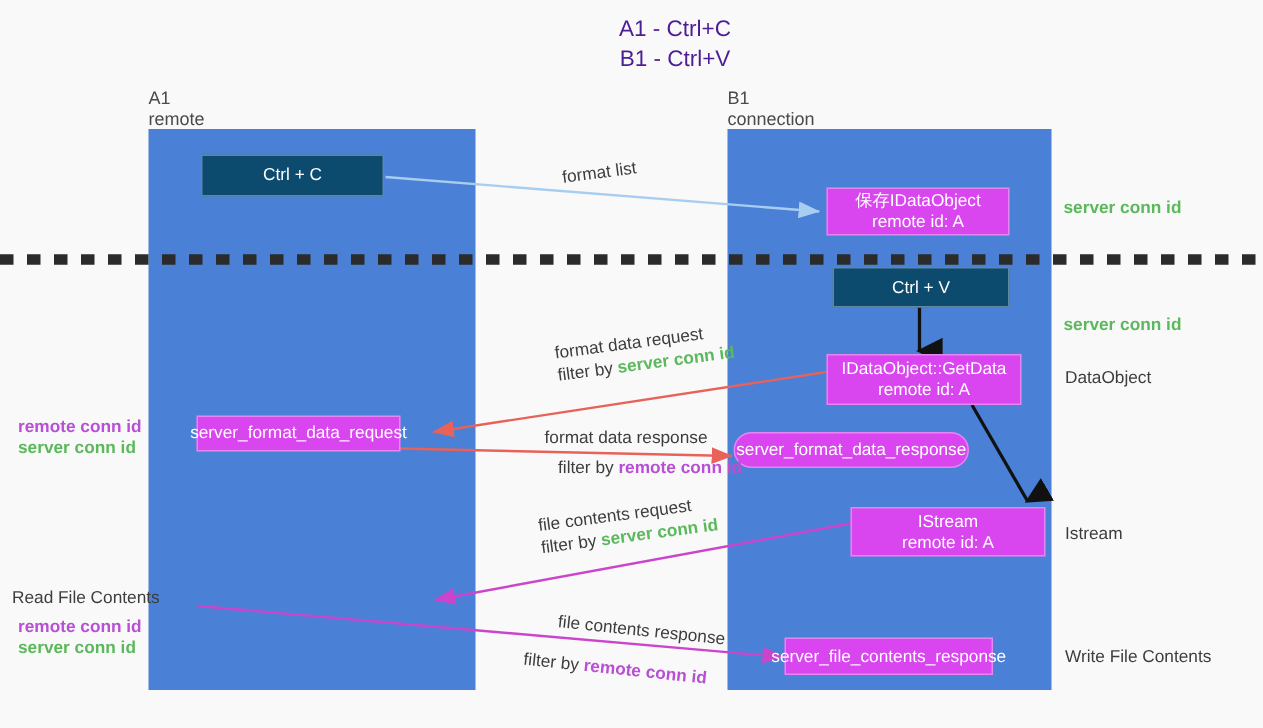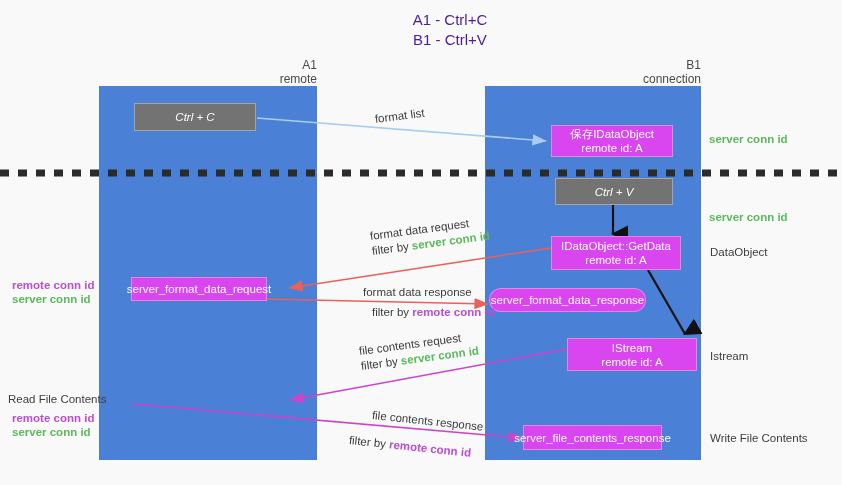--- a/index.html
+++ b/index.html
@@ -31,21 +31,21 @@
     text-align: center;
     font-size: 15px;
     color: #4c1d95;
     line-height: 20px;
     padding-left: 29px;
   }
 
   
   .col-header {
     position: absolute;
-    text-align: right;
+    text-align: left;
     font-size: 12px;
     color: #4a4a4a;
     line-height: 14px;
   }
 
   
   .lane {
     position: absolute;
     background: #4a80d6;
   }
@@ -57,21 +57,21 @@
     display: flex;
     flex-direction: column;
     align-items: center;
     justify-content: center;
     color: #ffffff;
     font-size: 11.5px;
     line-height: 14px;
     text-align: center;
     border: 1px solid rgba(255,255,255,0.35);
   }
-  .node.green { background: #737373; font-style: italic; }
+  .node.green { background: #0c4a6e; }
   .node.orange { background: #d946ef; }
   .node .l2 { display: block; }
 
   
   .edge-label {
     position: absolute;
     font-size: 11.5px;
     color: #3d3d3d;
     white-space: nowrap;
     line-height: 15px;

